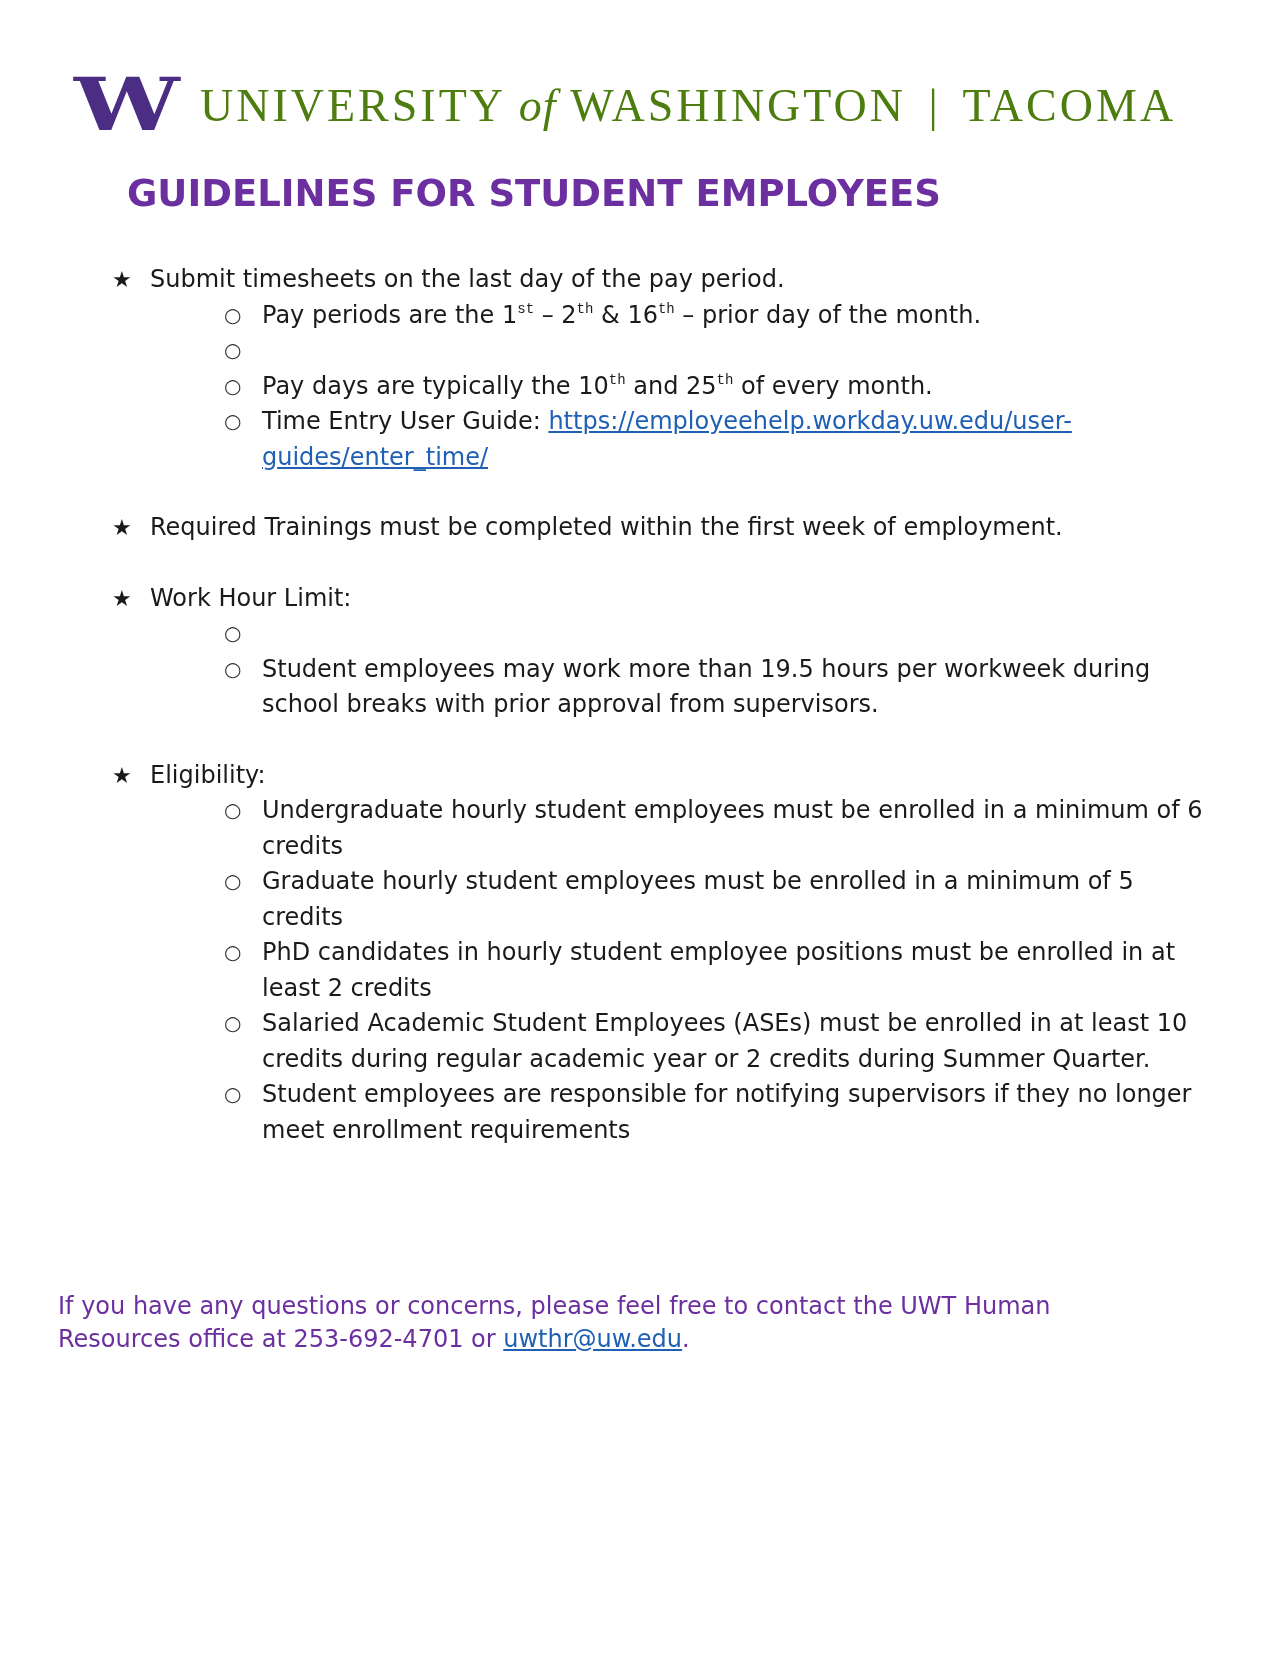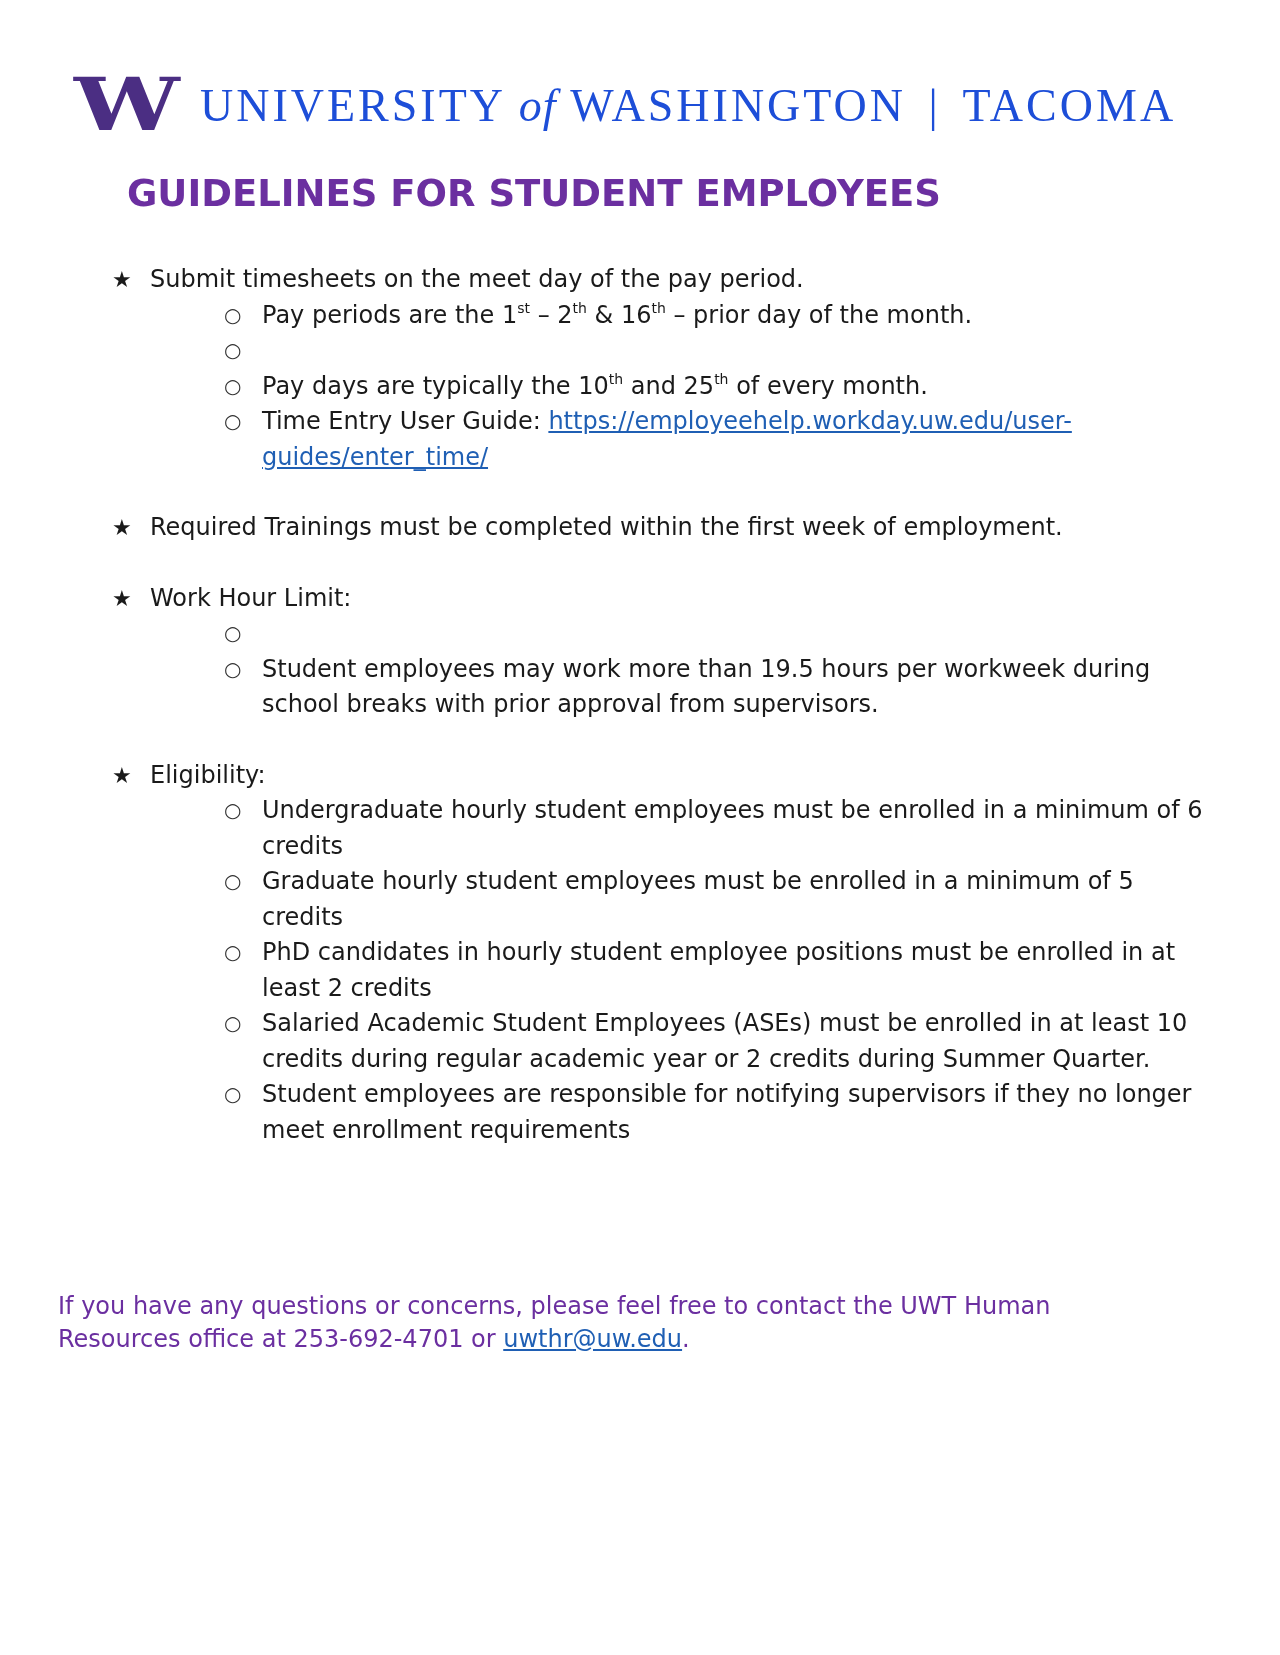--- a/index.html
+++ b/index.html
@@ -15,21 +15,21 @@
     .w-logo {
       font-family: "DejaVu Serif", "Liberation Serif", serif;
       font-weight: 900; font-size: 84px; line-height: 1;
       color: #4b2e83; letter-spacing: -6px;
       transform: scaleX(1.12) scaleY(0.86); transform-origin: left center;
       width: 98px;
     }
     .wordmark {
       margin-left: 28px;
       font-family: "Liberation Serif", "DejaVu Serif", serif;
-      font-size: 46px; letter-spacing: 3px; color: #1d4ed8;
+      font-size: 46px; letter-spacing: 3px; color: #4d7c0f;
       white-space: nowrap;
     }
     .wordmark .of { font-style: italic; letter-spacing: 1px; }
     .wordmark .sep { margin: 0 8px; font-weight: 300; }
     .title {
       position: absolute; left: 0; width: 1068px; top: 172px;
       text-align: center;
       font-family: "DejaVu Sans", "Liberation Sans", sans-serif;
       font-weight: bold; font-size: 37px; color: #6b2fa0; letter-spacing: 0px;
     }
@@ -40,21 +40,21 @@
     }
     .section { margin-bottom: 35px; }
     .main-item { display: flex; }
     .star { width: 38px; font-size: 22px; flex: 0 0 38px; }
     .subs { margin: 0; padding: 0; list-style: none; }
     .sub { display: flex; padding-left: 112px; }
     .circle {
       flex: 0 0 38px; width: 38px; font-size: 20px; color: #333;
     }
     .sub-text { width: 950px; }
-    sup { font-size: 14px; line-height: 0; vertical-align: 10px; }
+    sup { font-size: 14px; line-height: 0; vertical-align: 10px; font-family: Liberation Mono, monospace; }
     a.link { color: #1f5fb4; text-decoration: underline; }
     .footer {
       position: absolute; left: 58px; top: 1290px; width: 1120px;
       font-family: "DejaVu Sans", "Liberation Sans", sans-serif;
       font-size: 24px; line-height: 33px; color: #6b2fa0;
     }
   </style>
 </head>
 <body>
 
@@ -69,21 +69,21 @@
   </div>
 </div>
 
 <div class="title">GUIDELINES FOR STUDENT EMPLOYEES</div>
 
 <div class="content">
 
   <div class="section">
     <div class="main-item">
       <span class="star">★</span>
-      <span>Submit timesheets on the meet day of the pay period.</span>
+      <span>Submit timesheets on the last day of the pay period.</span>
     </div>
     <ul class="subs">
       <li class="sub">
         <span class="circle">○</span>
         <span class="sub-text"><span>Pay periods are the 1</span><sup>st</sup><span> – 2</span><sup>th</sup><span> &amp; 16</span><sup>th</sup><span> – prior day of the month.</span></span>
       </li>
       <li class="sub">
         <span class="circle">○</span>
       </li>
       <li class="sub">

